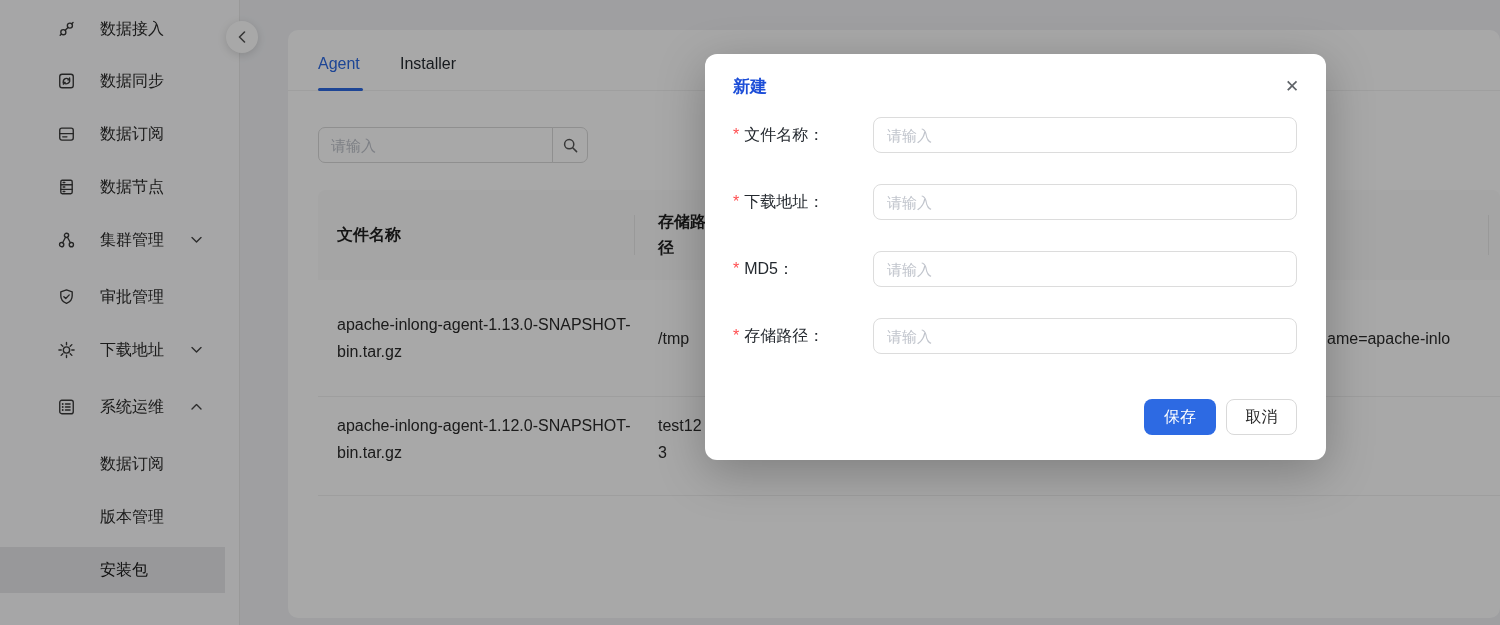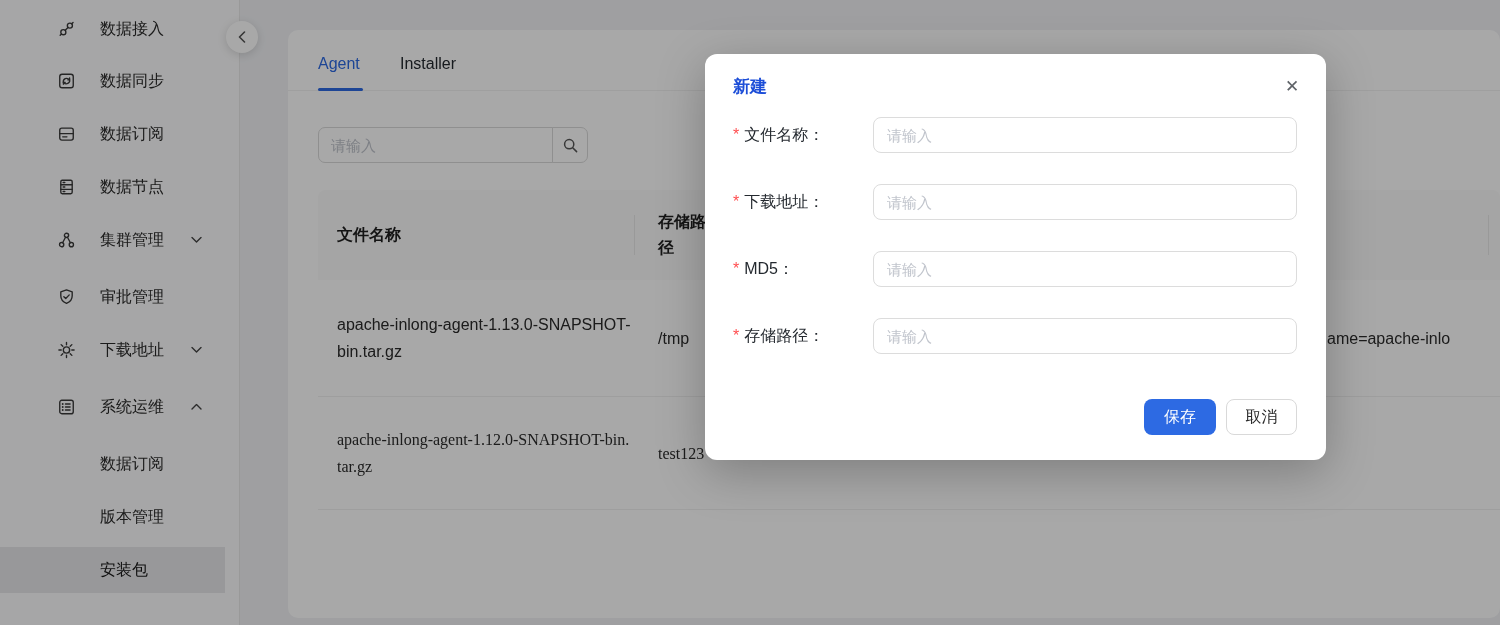--- a/index.html
+++ b/index.html
@@ -66,21 +66,21 @@
     position:absolute; left:30px; top:160px; width:1182px; height:90px;
     background:#fafafa; border-radius:8px 8px 0 0;
   }
   .th{ position:absolute; font-size:16px; font-weight:bold; color:#1f1f1f; }
   .th-file{ left:19px; top:50%; transform:translateY(-50%); }
   .th-path{ left:340px; top:50%; transform:translateY(-50%); width:50px; line-height:26px; word-break:break-all; }
   .th-sep{ position:absolute; top:25px; width:1px; height:40px; background:#e9e9e9; }
 
   .trow{ position:absolute; left:30px; width:1182px; border-bottom:1px solid #f0f0f0; }
   .trow-1{ top:250px; height:117px; }
-  .trow-2{ top:367px; height:113px;font-family:Liberation Serif, serif; }
+  .trow-2{ top:353px; height:113px; }
   .td{ position:absolute; top:50%; transform:translateY(-50%); font-size:16px; line-height:27px; color:#2b2b2b; }
   .td-name{ left:19px; width:294px; word-break:break-all; }
   .td-path{ left:340px; width:52px; word-break:break-all; }
   .td-url{ left:1009px; white-space:nowrap; }
 
   
   .mask{ position:absolute; inset:0; background:rgba(0,0,0,0.34); z-index:50; }
   .modal{
     position:absolute; left:705px; top:54px; width:621px; height:406px;
     background:#fff; border-radius:12px; z-index:60;

